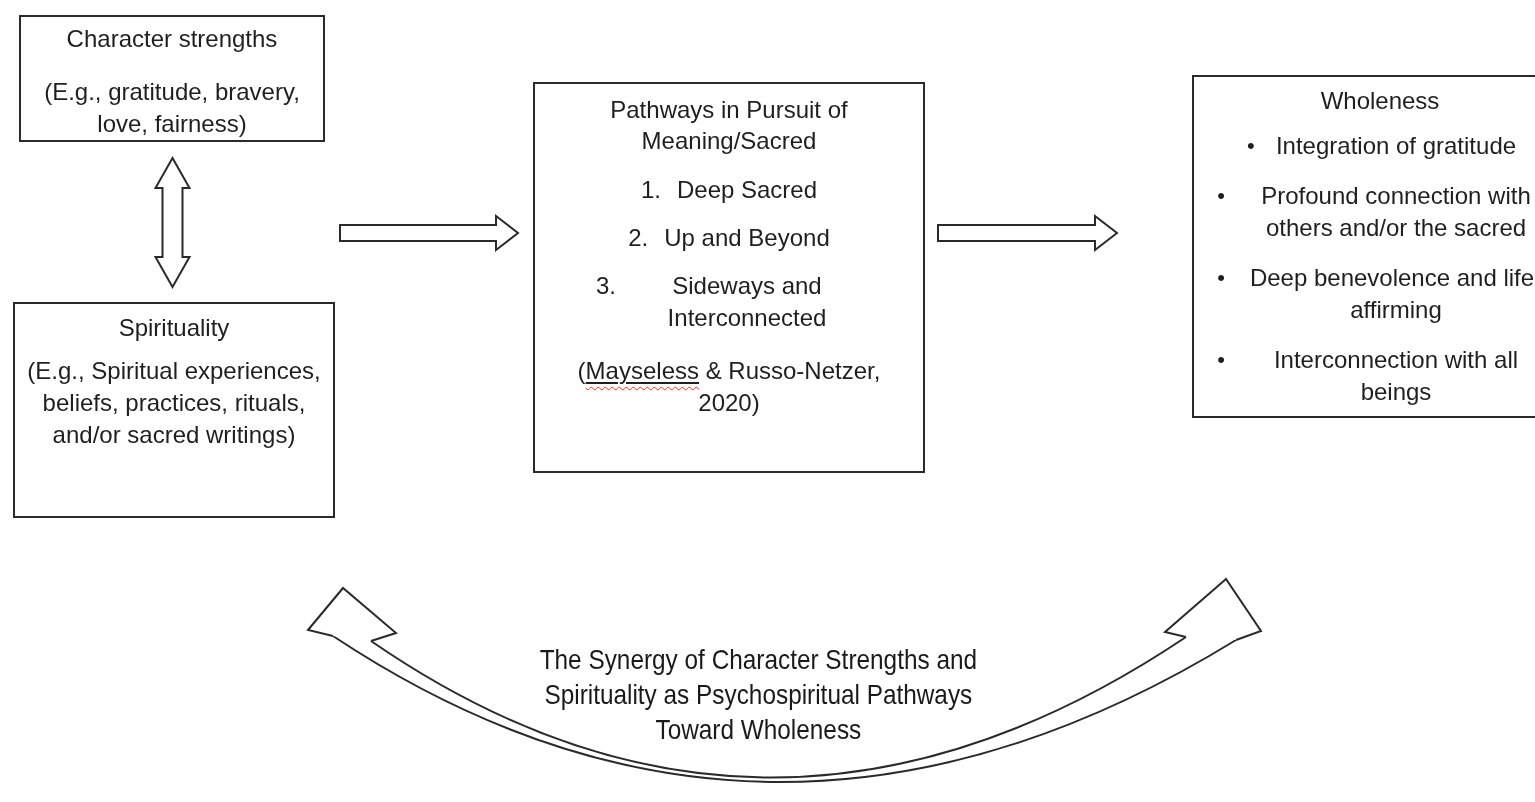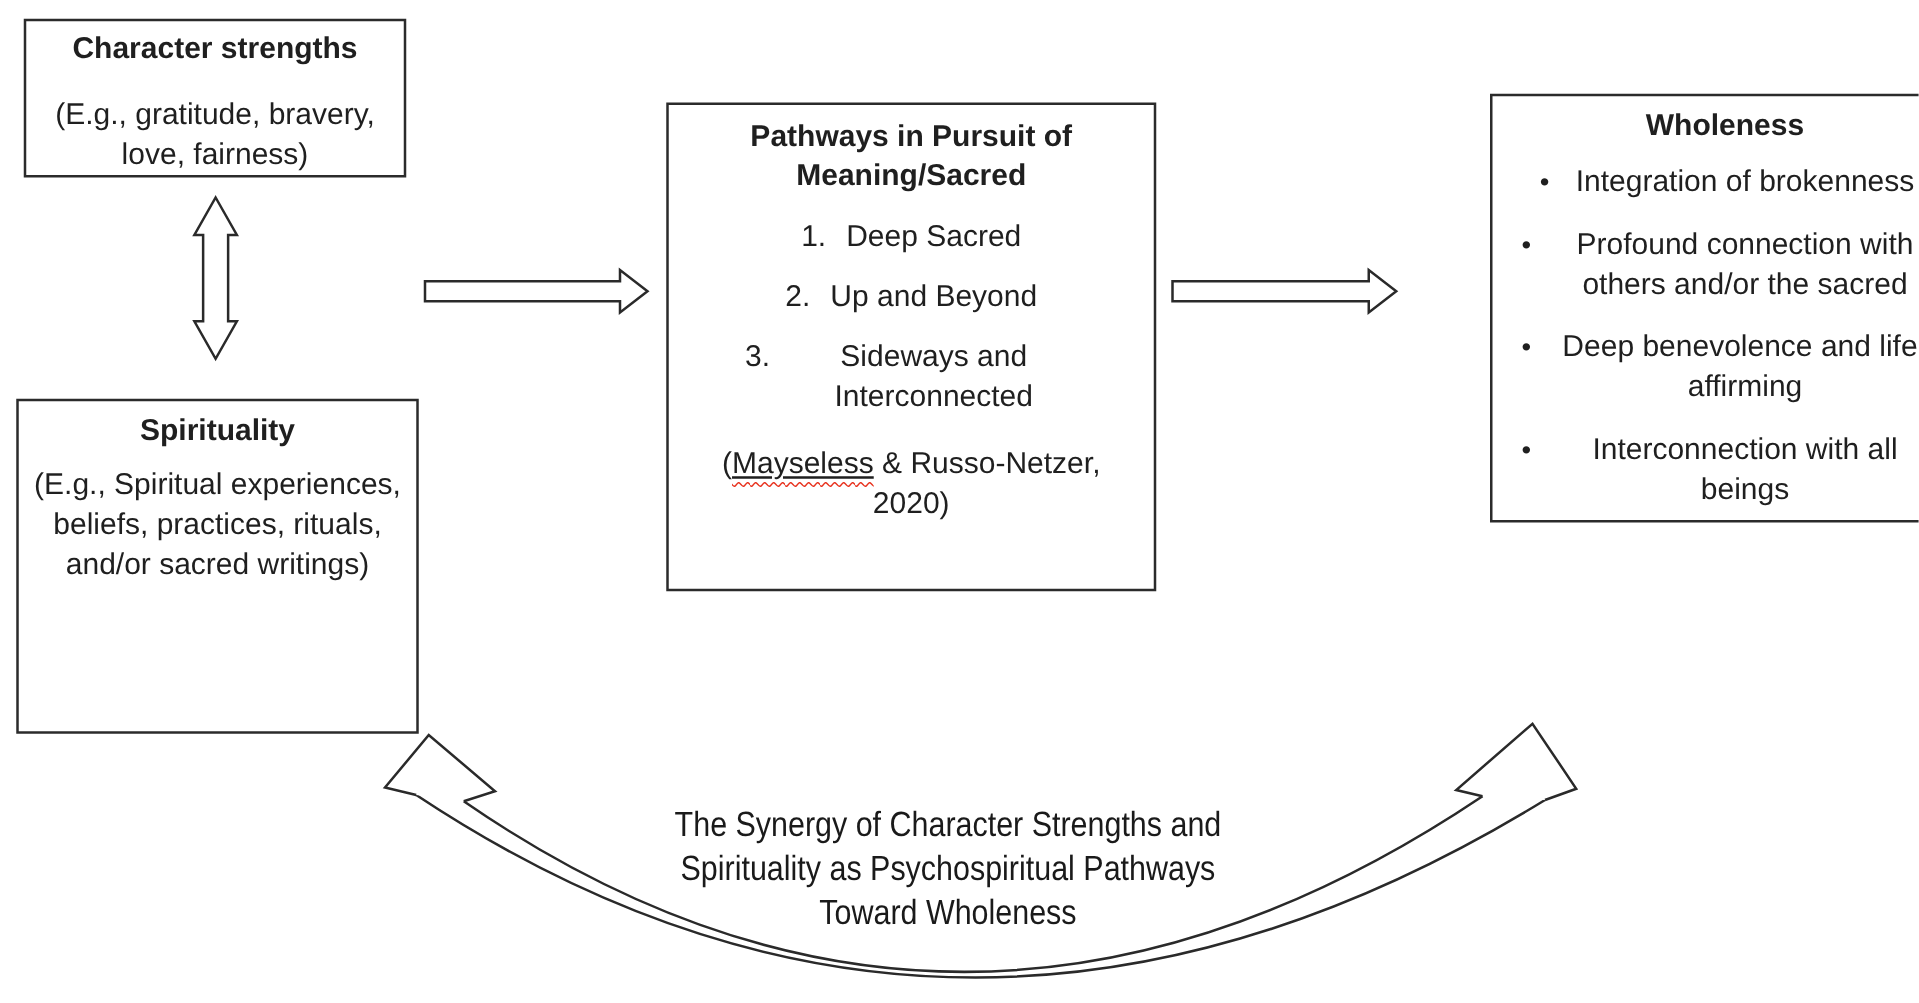--- a/index.html
+++ b/index.html
@@ -12,35 +12,35 @@
     overflow:hidden;
   }
   .dbox{
     position:absolute;
     background:#ffffff;
     border:2px solid #2b2b2b;
     box-sizing:border-box;
     text-align:center;
   }
   .dbox .title{
-    font-weight:bold;
+    font-weight:normal;
     font-size:24px;
     line-height:31px;
     text-align:center;
   }
   .dbox .body{
     font-size:24px;
     line-height:32px;
     text-align:center;
   }
   
   #box-character{left:19px;top:15px;width:306px;height:127px;padding-top:6px;}
   #box-character .body{margin-top:22px;padding:0 12px;}
   
-  #box-spirituality{left:13px;top:319px;width:322px;height:268px;padding-top:8px;}
+  #box-spirituality{left:13px;top:302px;width:322px;height:216px;padding-top:8px;}
   #box-spirituality .body{margin-top:12px;padding:0 10px;}
   
   #box-pathways{left:533px;top:82px;width:392px;height:391px;padding:10px 20px 0 20px;}
   .numlist{margin-top:18px;}
   .numitem{
     display:flex;justify-content:center;align-items:flex-start;
     font-size:24px;line-height:32px;margin-bottom:16px;
   }
   .numitem .num{margin-right:16px;}
   .numitem .ntext{max-width:230px;text-align:center;}
@@ -140,21 +140,21 @@
       <div><span>(</span><span class="misspelled"><span class="wavy">Mayseless</span></span><span> &amp; Russo-Netzer,</span></div>
       <div>2020)</div>
     </div>
   </div>
 
   <div class="dbox" id="box-wholeness">
     <div class="title">Wholeness</div>
     <div class="bulletlist">
       <div class="bulletitem">
         <span class="dot">•</span>
-        <span class="btext">Integration of brokenness</span>
+        <span class="btext">Integration of gratitude</span>
       </div>
       <div class="bulletitem">
         <span class="dot">•</span>
         <span class="btext">Profound connection with others and/or the sacred</span>
       </div>
       <div class="bulletitem">
         <span class="dot">•</span>
         <span class="btext">Deep benevolence and life-affirming</span>
       </div>
       <div class="bulletitem">

